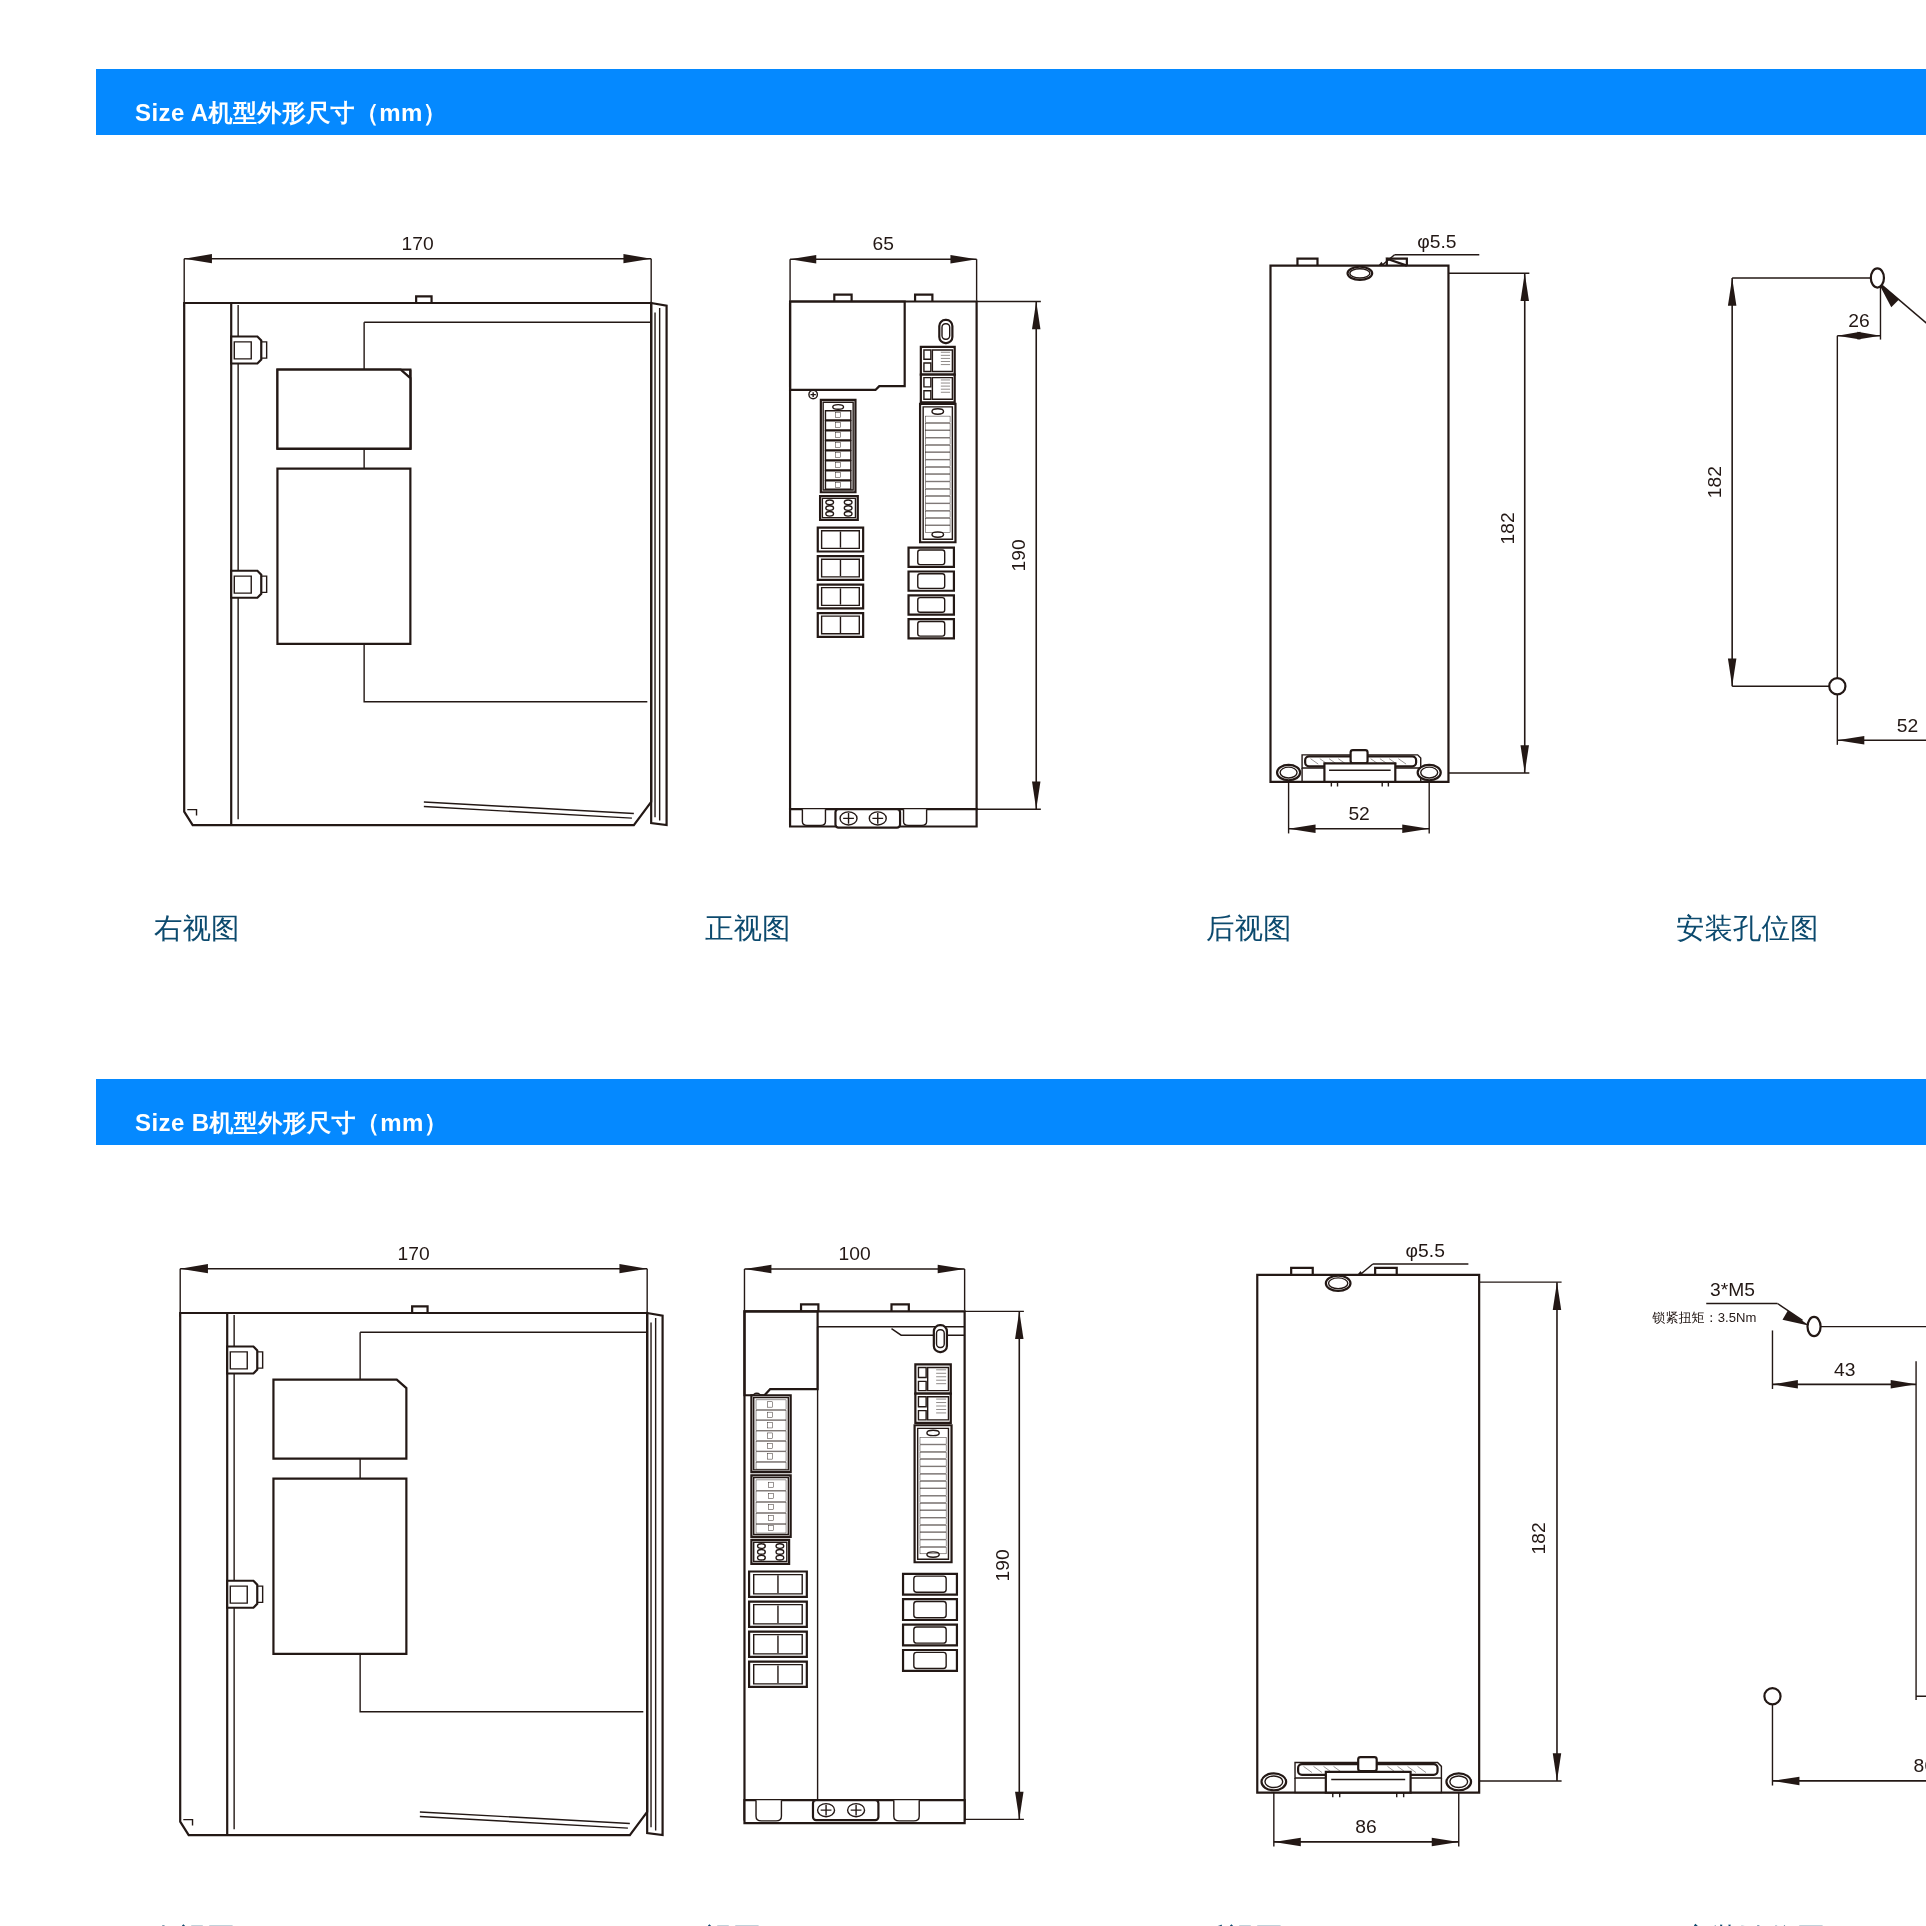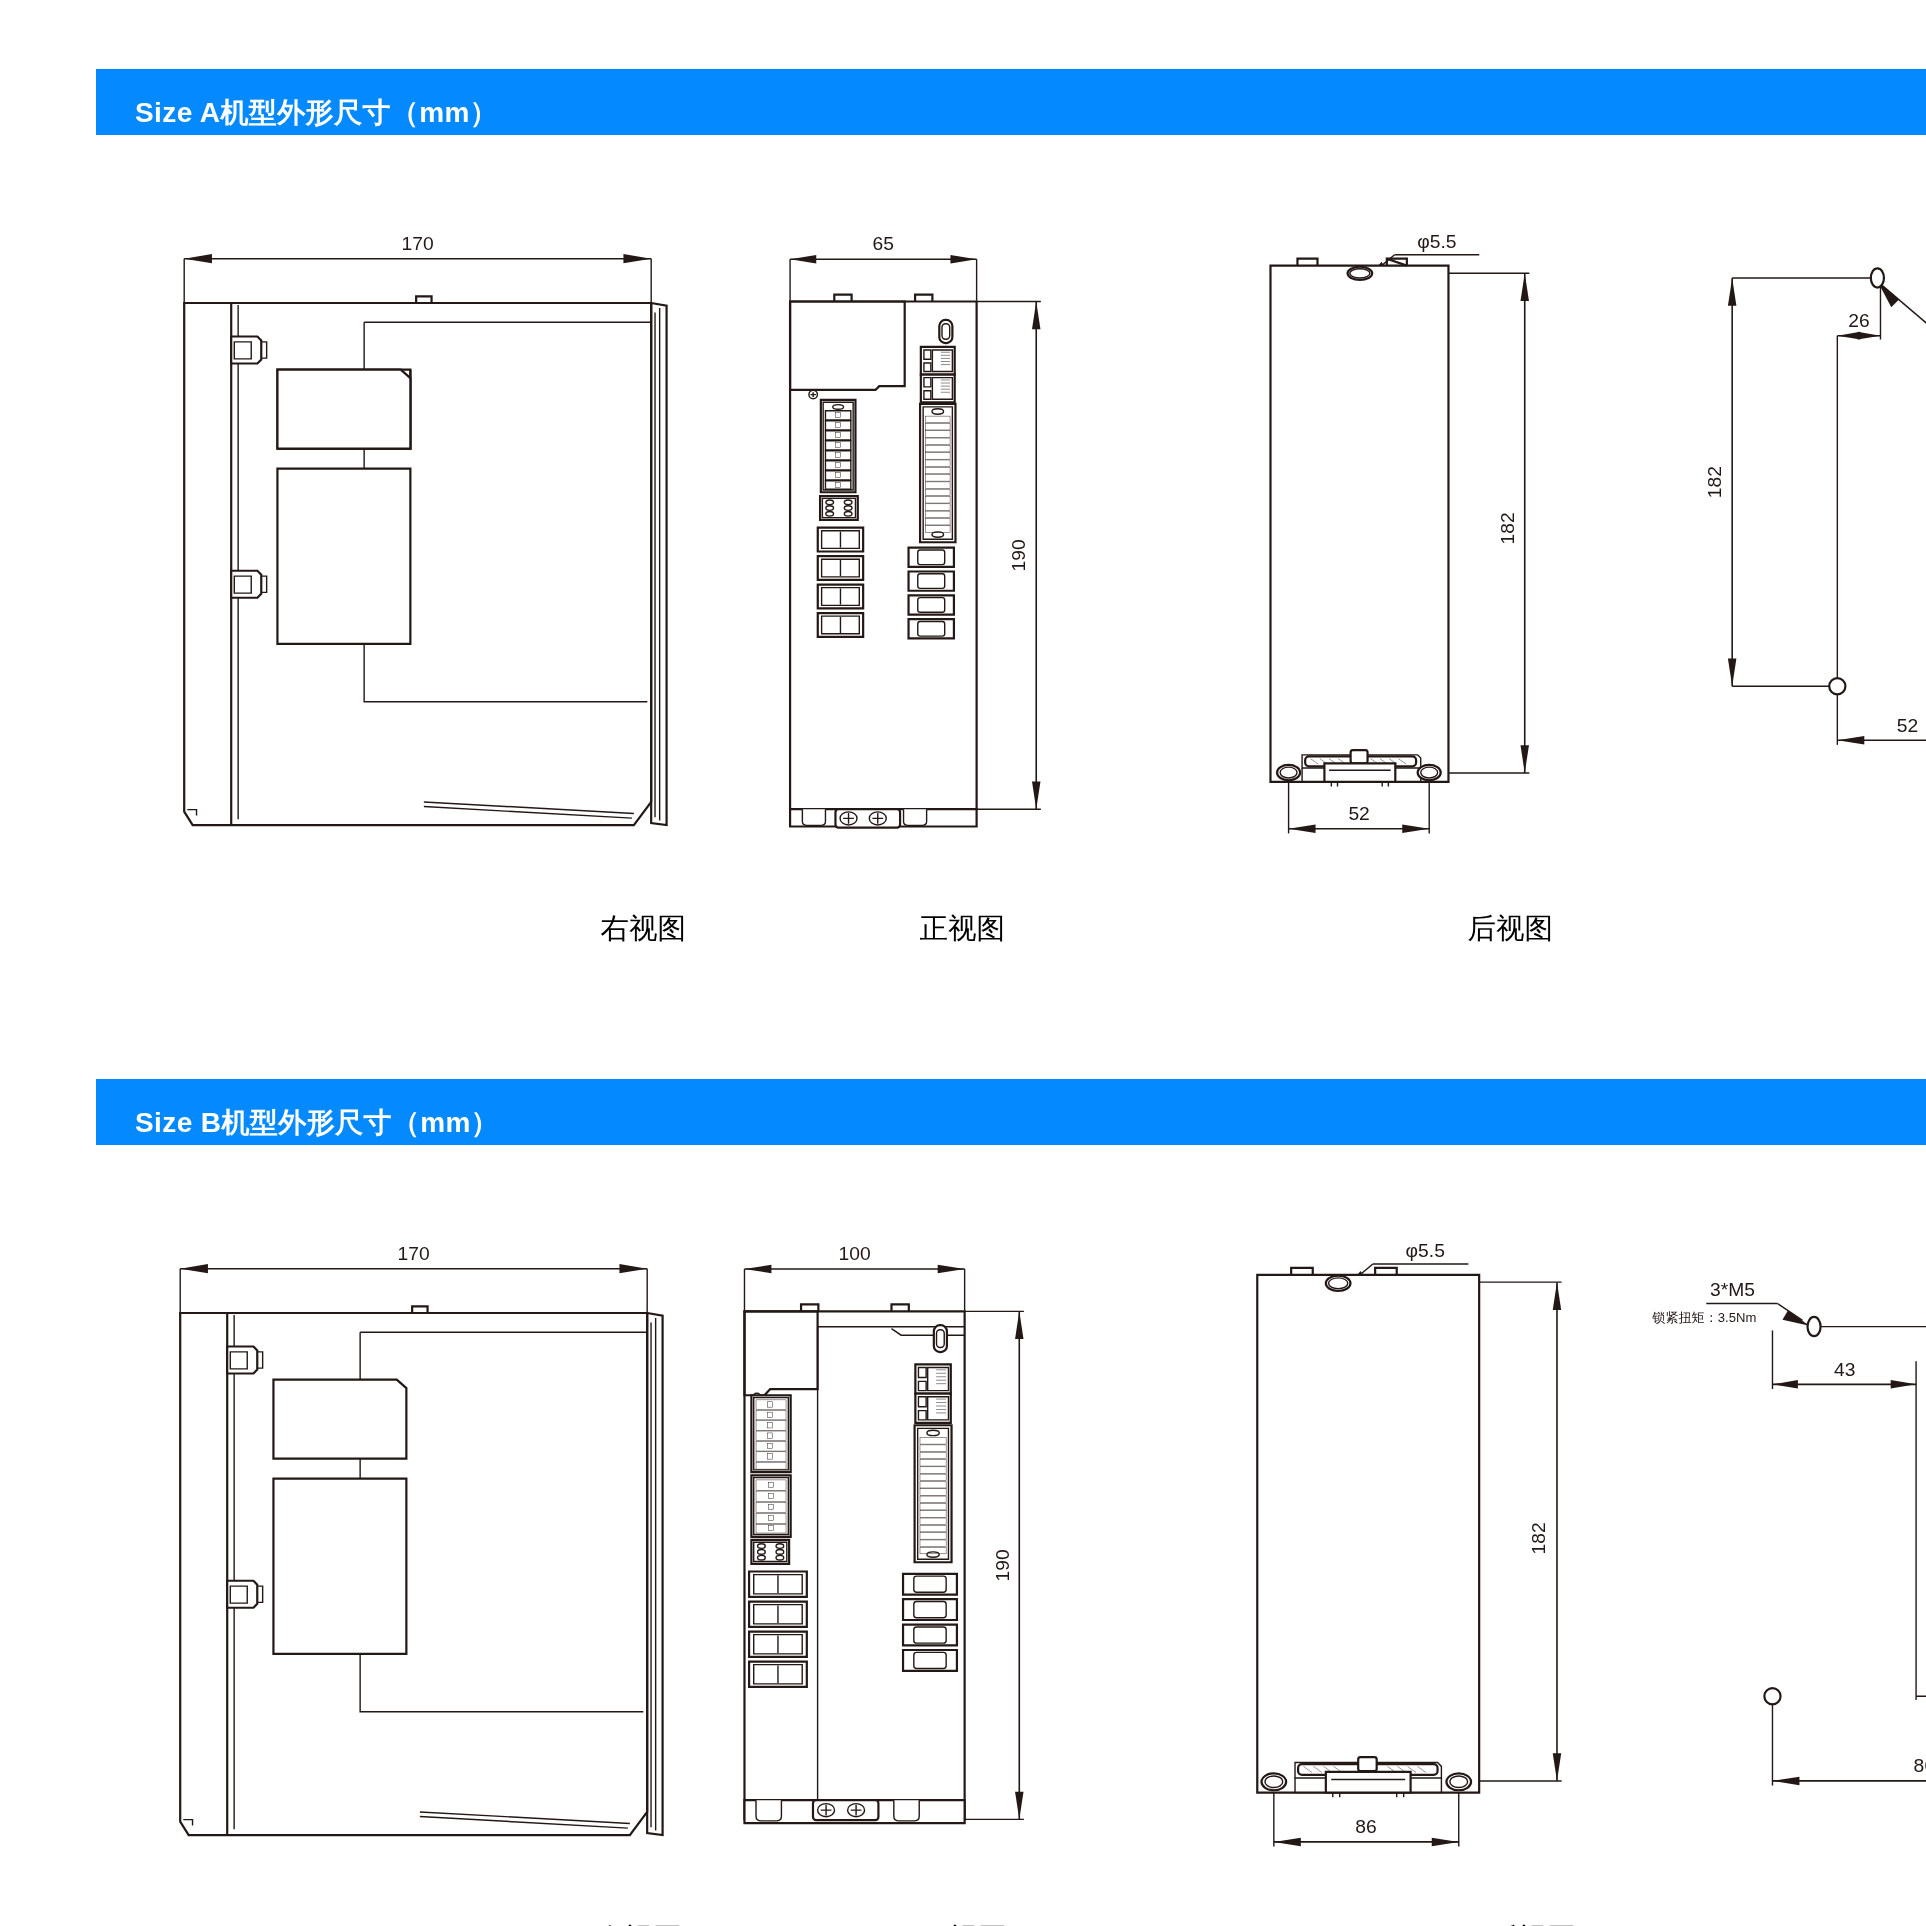--- a/index.html
+++ b/index.html
@@ -16,38 +16,38 @@
   .hdr-bar {
     position: relative;
     margin: 0 96px;
     height: 66px;
     background: var(--accent, #0589ff);
     display: flex; align-items: center; justify-content: space-between;
     padding: 0 17.7px 0 39px;
   }
   .hdr-title {
     color: #ffffff;
-    font-size: 28px;
+    font-size: 24px;
     font-weight: 700;
     letter-spacing: 0.4px;
     white-space: nowrap;
     line-height: 1;
     margin-top: 22px;
   }
 
   
   .views { position: relative; width: 2311px; height: 732px; }
   .view { position: absolute; top: 0; }
   .view svg { display: block; overflow: visible; }
 
   .caption {
     position: absolute;
-    text-align: right;
+    text-align: left;
     font-size: 28.5px;
-    color: #000000;
+    color: #0c4a6e;
     white-space: nowrap;
     line-height: 1;
   }
 
   
   .ln  { stroke:#231815; stroke-width:2.2; fill:none; vector-effect:non-scaling-stroke;}
   .ln-t{ stroke:#231815; stroke-width:1.4; fill:none; vector-effect:non-scaling-stroke;}
   .ln-d{ stroke:#231815; stroke-width:1.6; fill:none; vector-effect:non-scaling-stroke;}
   .fillw { fill:#ffffff; }
   .dimtxt { font-family:"Liberation Sans","DejaVu Sans",sans-serif; font-size:50px; fill:#231815; }

